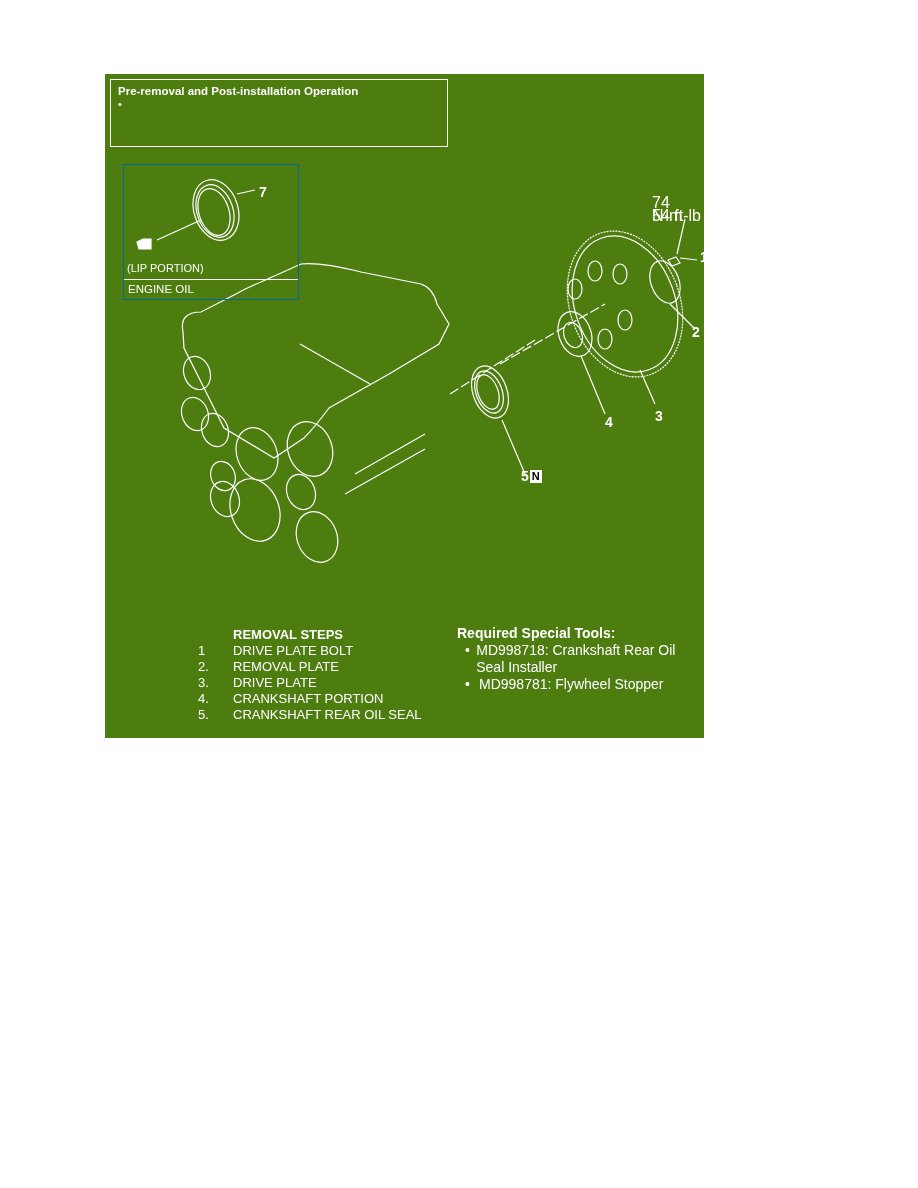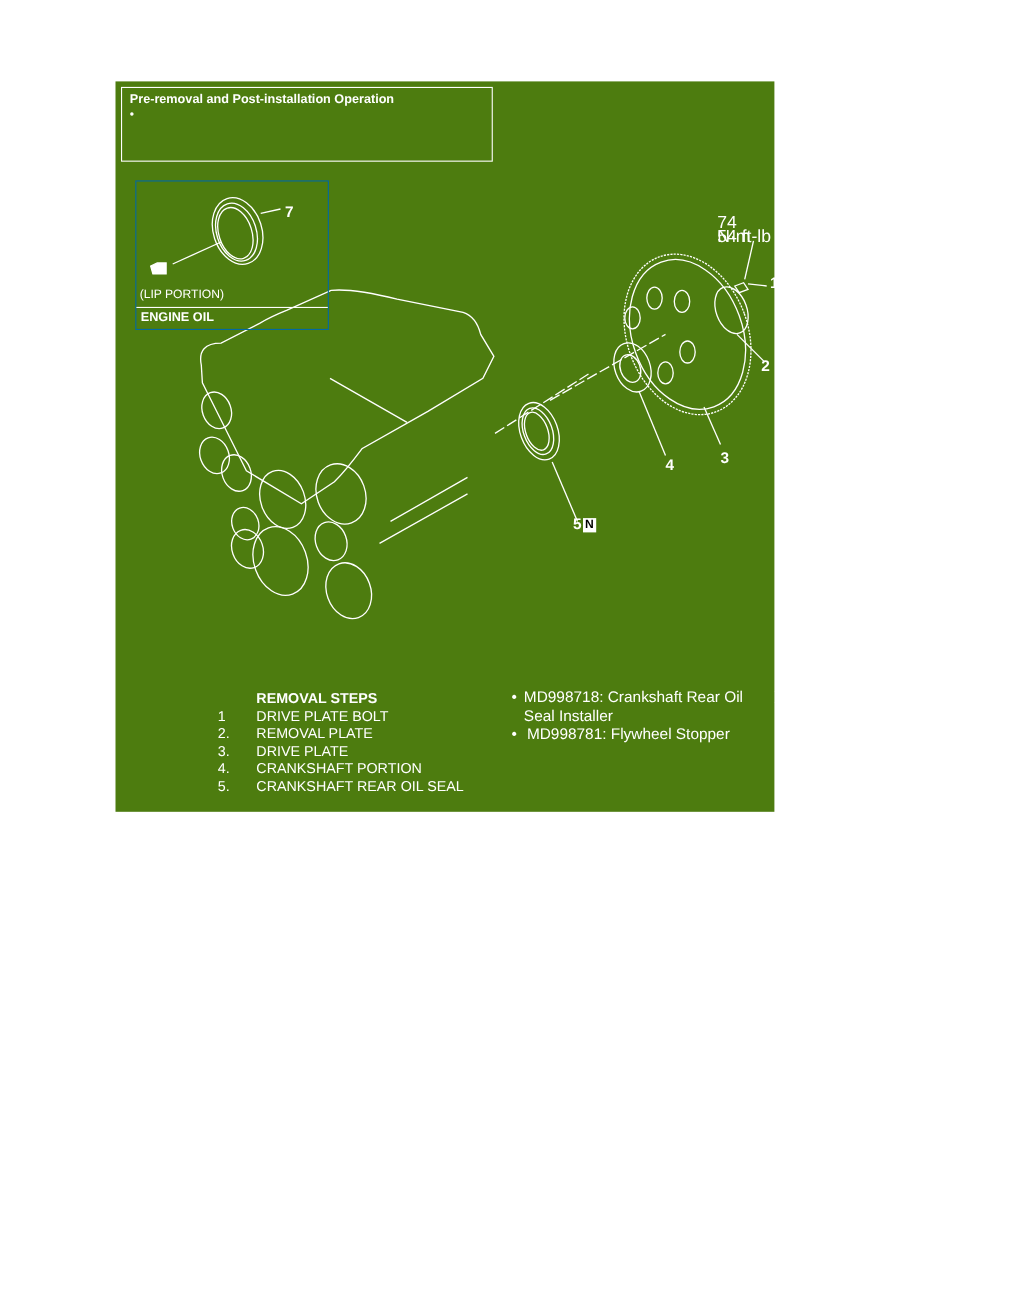--- a/index.html
+++ b/index.html
@@ -3,21 +3,21 @@
 <meta charset="utf-8">
 <style>
   html, body { margin: 0; padding: 0; background: #ffffff; }
   body { width: 918px; height: 1188px; position: relative; overflow: hidden; font-family: "Liberation Sans", sans-serif; }
   .panel { position: absolute; left: 105px; top: 74px; width: 599px; height: 664px; background: #4d7c0f; color: #fff; }
   .prebox { position: absolute; left: 5px; top: 5px; width: 338px; height: 68px; border: 1px solid #fff; box-sizing: border-box; padding: 4px 7px; }
   .prebox .title { font-weight: bold; font-size: 11.5px; line-height: 14px; }
   .prebox .item { font-size: 11px; line-height: 13px; display: flex; }
   .prebox .bullet { width: 16px; flex: none; }
   .inset { position: absolute; left: 18px; top: 90px; width: 176px; height: 136px; border: 1px solid #0369a1; box-sizing: border-box; }
-  .inset .footer { position: absolute; left: 0; right: 0; bottom: 0; height: 19px; border-top: 1px solid #fff; font-weight: bold; font-size: 11.5px; line-height: 18px; padding-left: 4px; }
+  .inset .footer { position: absolute; left: 0; right: 0; bottom: 0; height: 19px; border-top: 1px solid #fff; font-weight: normal; font-size: 11.5px; line-height: 18px; padding-left: 4px; }
   .inset .lip { position: absolute; left: 3px; top: 97px; font-size: 11px; }
   .label { position: absolute; font-weight: bold; font-size: 14px; color: #fff; }
   .label-sm { position: absolute; font-weight: normal; font-size: 16px; color: #fff; line-height: 13px; }
   .nbox { display: inline-block; background: #fff; color: #000; font-size: 11px; padding: 0 2px; line-height: 13px; vertical-align: 1px; margin-left: 1px; }
   .code { position: absolute; left: 599px; top: 534px; font-weight: bold; font-size: 9px; margin-top: 13px; }
   .steps { position: absolute; left: 93px; top: 553px; font-size: 13px; line-height: 16px; }
   .steps .heading { font-weight: bold; padding-left: 35px; }
   .steps .row { display: flex; }
   .steps .num { width: 35px; }
   .tools { position: absolute; left: 352px; top: 551px; font-size: 14px; line-height: 17px; }
@@ -143,20 +143,21 @@
         <span class="num">4.</span>
         <span>CRANKSHAFT PORTION</span>
       </div>
     <div class="row">
         <span class="num">5.</span>
         <span>CRANKSHAFT REAR OIL SEAL</span>
       </div>
   </div>
 
   <div class="tools">
+    <div class="heading">Required Special Tools:</div>
     <div class="row">
         <span class="bullet">•</span>
         <span>MD998718: Crankshaft Rear Oil Seal Installer</span>
       </div>
     <div class="row">
         <span class="bullet">•</span>
         <span>MD998781: Flywheel Stopper</span>
       </div>
   </div>
 </div>

